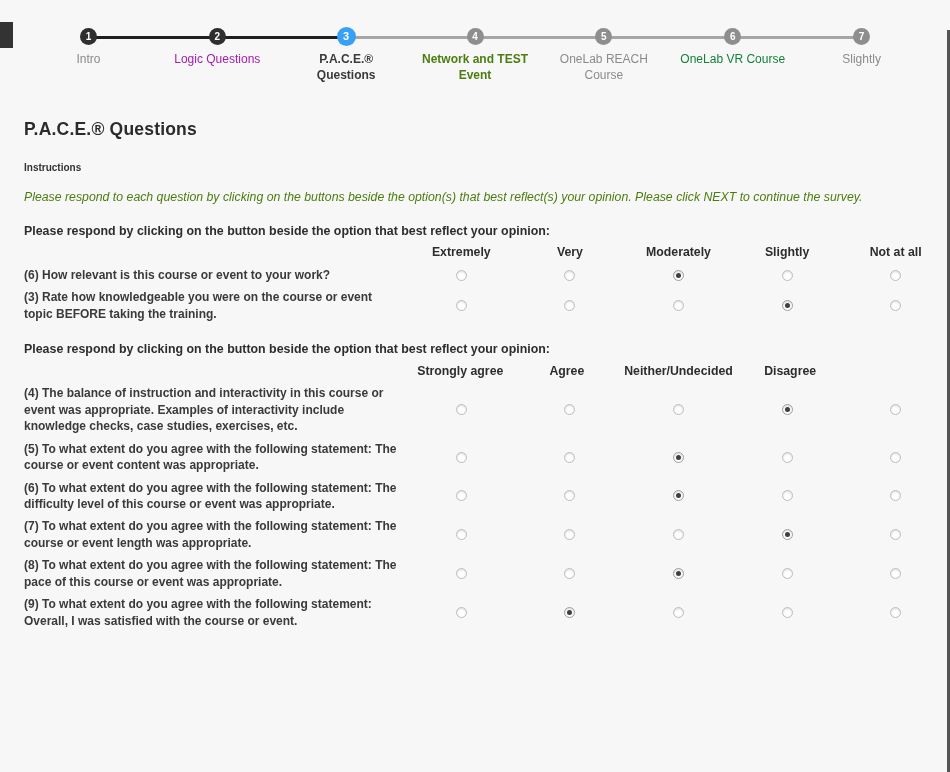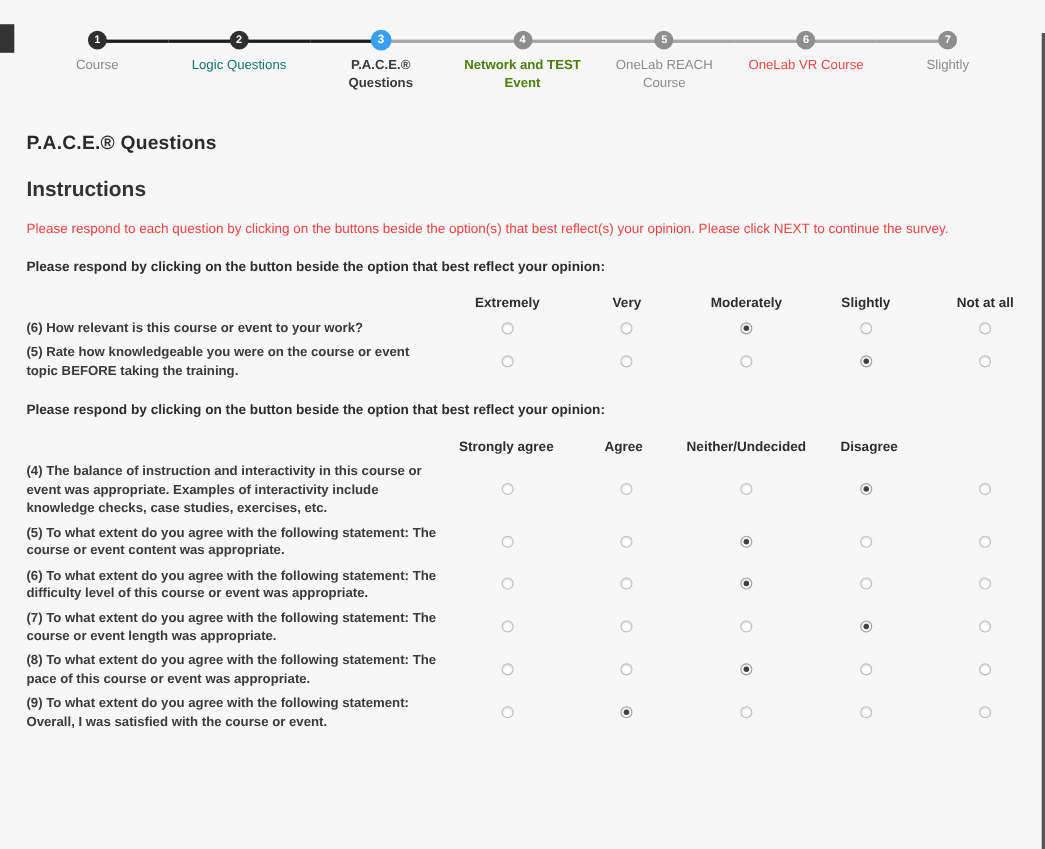--- a/index.html
+++ b/index.html
@@ -24,27 +24,27 @@
     border-radius:50%;margin:12px auto 7px auto;color:#fff;
     font-size:10px;font-weight:700;text-align:center;
   }
   .step.active .dot{width:19px;height:19px;line-height:19px;margin-top:11px;margin-bottom:6px;font-size:11px;}
   .slabel{font-size:12px;line-height:1.3;padding:0 10px;}
   .step.active .slabel{font-weight:700;}
 
   
   .content{padding:0 0 0 24px;}
   h1{font-size:17.5px;color:#2b2b2b;margin:36px 0 0 0;letter-spacing:.2px;}
-  .instructions-h{font-size:19px;color:#333;margin:22px 0 0 0;font-weight:700;}
-  .instructions{font-size:12.3px;color:#ef4444;line-height:1.45;margin:16px 0 0 0;max-width:872px;}
+  .instructions-h{font-size:10px;color:#333;margin:22px 0 0 0;font-weight:700;}
+  .instructions{font-size:12.3px;color:#4d7c0f;line-height:1.45;margin:16px 0 0 0;max-width:872px;font-style:italic;}
 
   .m-prompt{font-size:12.4px;font-weight:700;color:#2d2d2d;margin:17px 0 0 0;}
   .m-body{width:926px;}
   .m-row{display:grid;grid-template-columns:383px repeat(5,1fr);align-items:center;}
-  .m-header{margin-top:16px;min-height:22px;}
+  .m-header{margin-top:4px;min-height:22px;}
   .m-qcell{font-size:12px;font-weight:700;color:#3a3a3a;line-height:1.37;padding:3px 10px 3px 0;}
   .m-ocell{display:flex;align-items:center;justify-content:center;padding:3px 4px;}
   .m-hcell{font-size:12.3px;font-weight:700;color:#2d2d2d;line-height:1.25;text-align:center;}
 
   .radio{
     width:11px;height:11px;border-radius:50%;
     border:1px solid #bdbdbd;background:#fff;
     box-shadow:inset 0 1px 2px rgba(0,0,0,.15);
     position:relative;display:inline-block;cursor:pointer;box-sizing:border-box;
   }
@@ -57,27 +57,27 @@
 </head>
 <body>
 
 <div class="left-artifact" style="background: rgb(51, 51, 51);"></div>
 <div class="right-artifact" style="background: rgb(85, 85, 85);"></div>
 
 <nav class="stepper" id="stepper">
     <div class="step completed">
       <span class="seg r" style="background: rgb(31, 31, 31);"></span>
       <div class="dot" style="background: rgb(47, 47, 47);">1</div>
-      <div class="slabel" style="color: rgb(139, 139, 139);">Course</div>
+      <div class="slabel" style="color: rgb(139, 139, 139);">Intro</div>
     </div>
     <div class="step completed">
       <span class="seg l" style="background: rgb(31, 31, 31);"></span>
       <span class="seg r" style="background: rgb(31, 31, 31);"></span>
       <div class="dot" style="background: rgb(47, 47, 47);">2</div>
-      <div class="slabel" style="color: #0f766e;">Logic Questions</div>
+      <div class="slabel" style="color: #a21caf;">Logic Questions</div>
     </div>
     <div class="step active">
       <span class="seg l" style="background: rgb(31, 31, 31);"></span>
       <span class="seg r" style="background: rgb(166, 166, 166);"></span>
       <div class="dot" style="background: rgb(56, 161, 245);">3</div>
       <div class="slabel" style="color: rgb(58, 58, 58);">P.A.C.E.® Questions</div>
     </div>
     <div class="step upcoming">
       <span class="seg l" style="background: rgb(166, 166, 166);"></span>
       <span class="seg r" style="background: rgb(166, 166, 166);"></span>
@@ -87,21 +87,21 @@
     <div class="step upcoming">
       <span class="seg l" style="background: rgb(166, 166, 166);"></span>
       <span class="seg r" style="background: rgb(166, 166, 166);"></span>
       <div class="dot" style="background: rgb(142, 142, 142);">5</div>
       <div class="slabel" style="color: rgb(139, 139, 139);">OneLab REACH Course</div>
     </div>
     <div class="step upcoming">
       <span class="seg l" style="background: rgb(166, 166, 166);"></span>
       <span class="seg r" style="background: rgb(166, 166, 166);"></span>
       <div class="dot" style="background: rgb(142, 142, 142);">6</div>
-      <div class="slabel" style="color: #ef4444;">OneLab VR Course</div>
+      <div class="slabel" style="color: #15803d;">OneLab VR Course</div>
     </div>
     <div class="step upcoming">
       <span class="seg l" style="background: rgb(166, 166, 166);"></span>
       <div class="dot" style="background: rgb(142, 142, 142);">7</div>
       <div class="slabel" style="color: rgb(139, 139, 139);">Slightly</div>
     </div>
   </nav>
 
 <main class="content">
   <h1>P.A.C.E.® Questions</h1>
@@ -131,21 +131,21 @@
             <span class="radio checked"></span>
           </div>
           <div class="m-ocell">
             <span class="radio"></span>
           </div>
           <div class="m-ocell">
             <span class="radio"></span>
           </div>
         </div>
         <div class="m-row m-qrow">
-          <div class="m-qcell">(5) Rate how knowledgeable you were on the course or event topic BEFORE taking the training.</div>
+          <div class="m-qcell">(3) Rate how knowledgeable you were on the course or event topic BEFORE taking the training.</div>
           <div class="m-ocell">
             <span class="radio"></span>
           </div>
           <div class="m-ocell">
             <span class="radio"></span>
           </div>
           <div class="m-ocell">
             <span class="radio"></span>
           </div>
           <div class="m-ocell">

